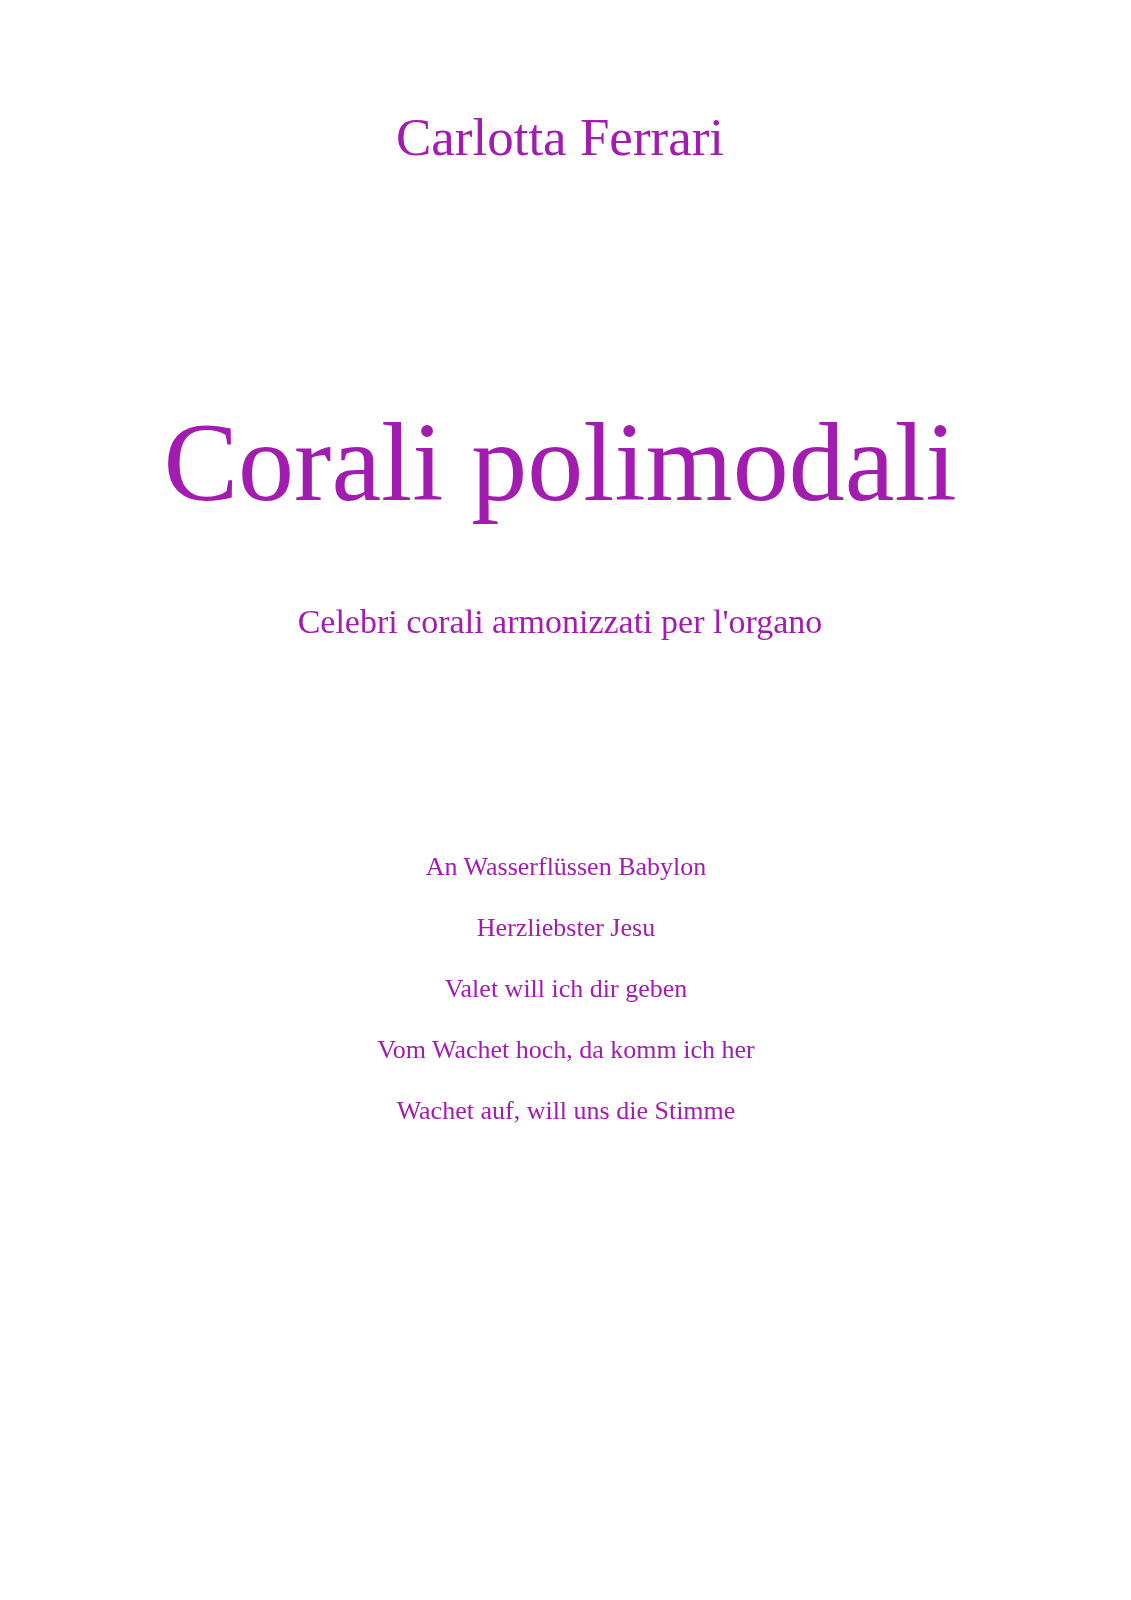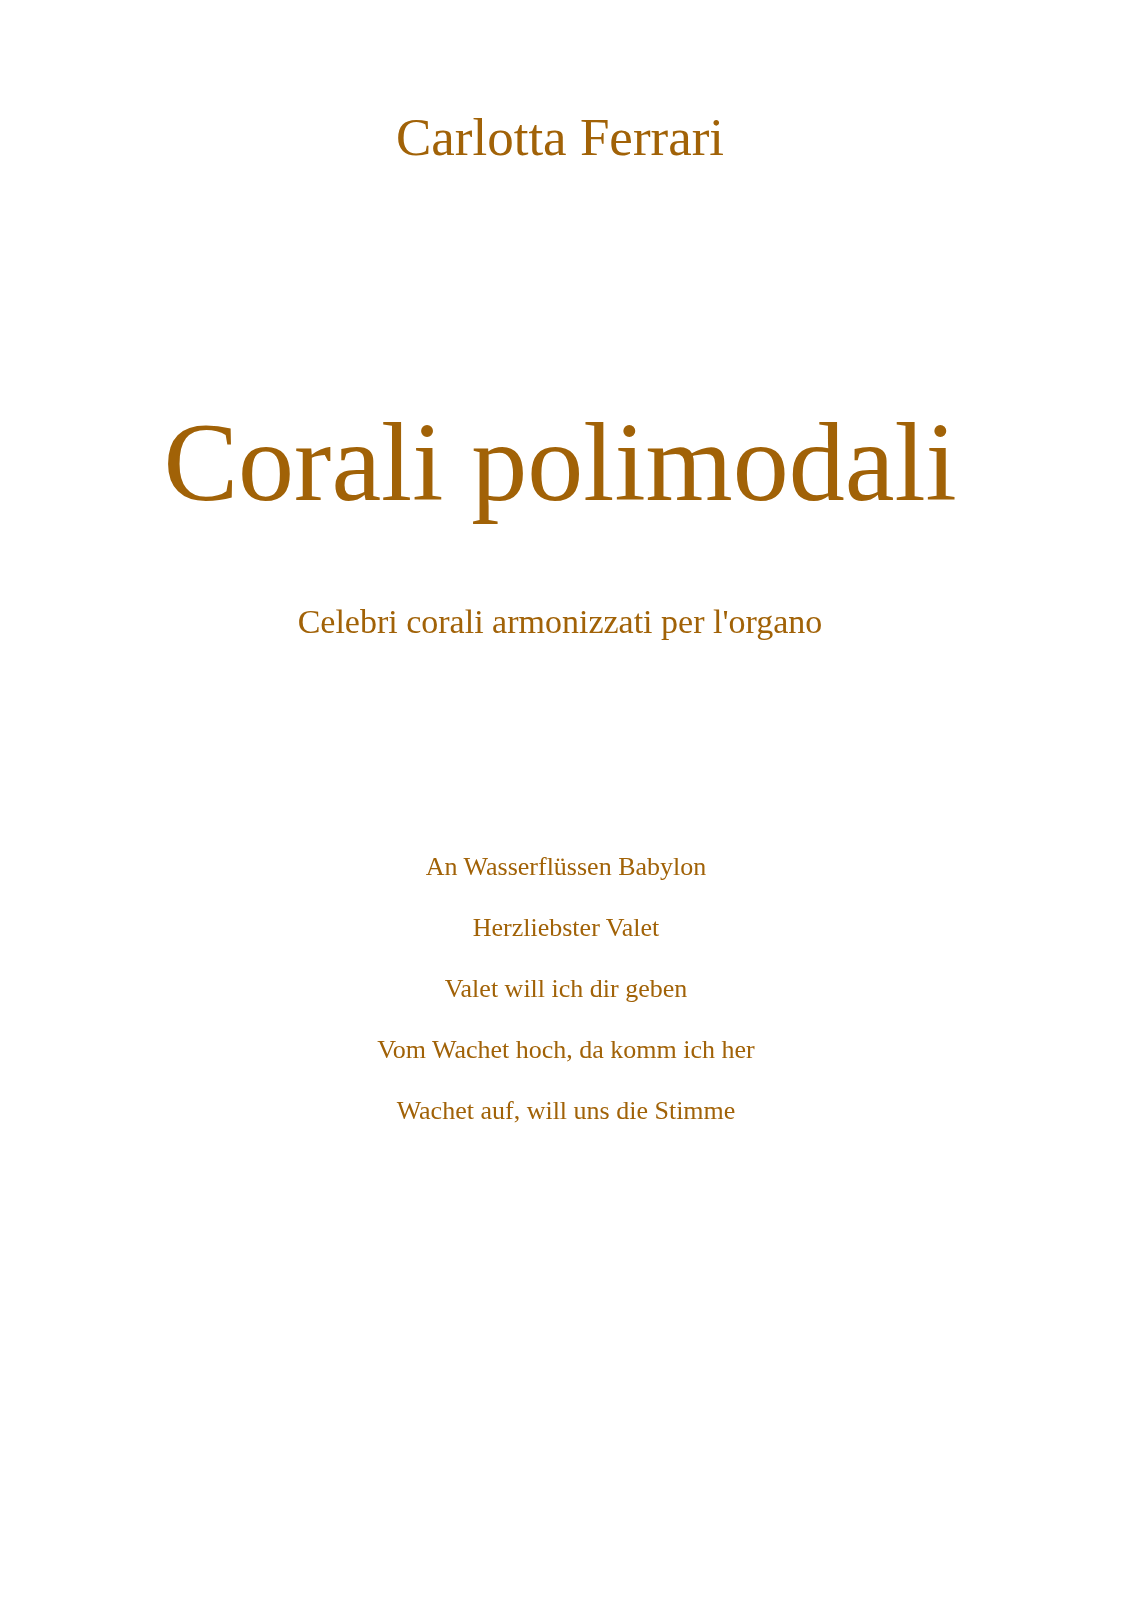--- a/index.html
+++ b/index.html
@@ -3,21 +3,21 @@
 <meta charset="utf-8">
 <style>
   * { box-sizing: border-box; }
   html, body { margin: 0; padding: 0; background: #ffffff; }
 
   .page {
     position: relative;
     width: 1131px;
     height: 1272px;
     background: #ffffff;
-    color: #a16207;
+    color: #a21caf;
     font-family: "Liberation Serif", "DejaVu Serif", serif;
     overflow: hidden;
   }
 
   
   .line {
     position: absolute;
     left: 0;
     right: 11px;
     text-align: center;
@@ -38,21 +38,21 @@
   <div class="line author">Carlotta Ferrari</div>
 
   <h1 class="line title">Corali polimodali</h1>
 
   <div class="line subtitle">
     <div>Celebri corali armonizzati per l'organo</div>
   </div>
 
   <div class="line chorales">
     <div class="chorale">An Wasserflüssen Babylon</div>
-    <div class="chorale">Herzliebster Valet</div>
+    <div class="chorale">Herzliebster Jesu</div>
     <div class="chorale">Valet will ich dir geben</div>
     <div class="chorale">Vom Wachet hoch, da komm ich her</div>
     <div class="chorale">Wachet auf, will uns die Stimme</div>
   </div>
 
   <div class="line year">2016</div>
 
 </div>
 
 </body></html>

